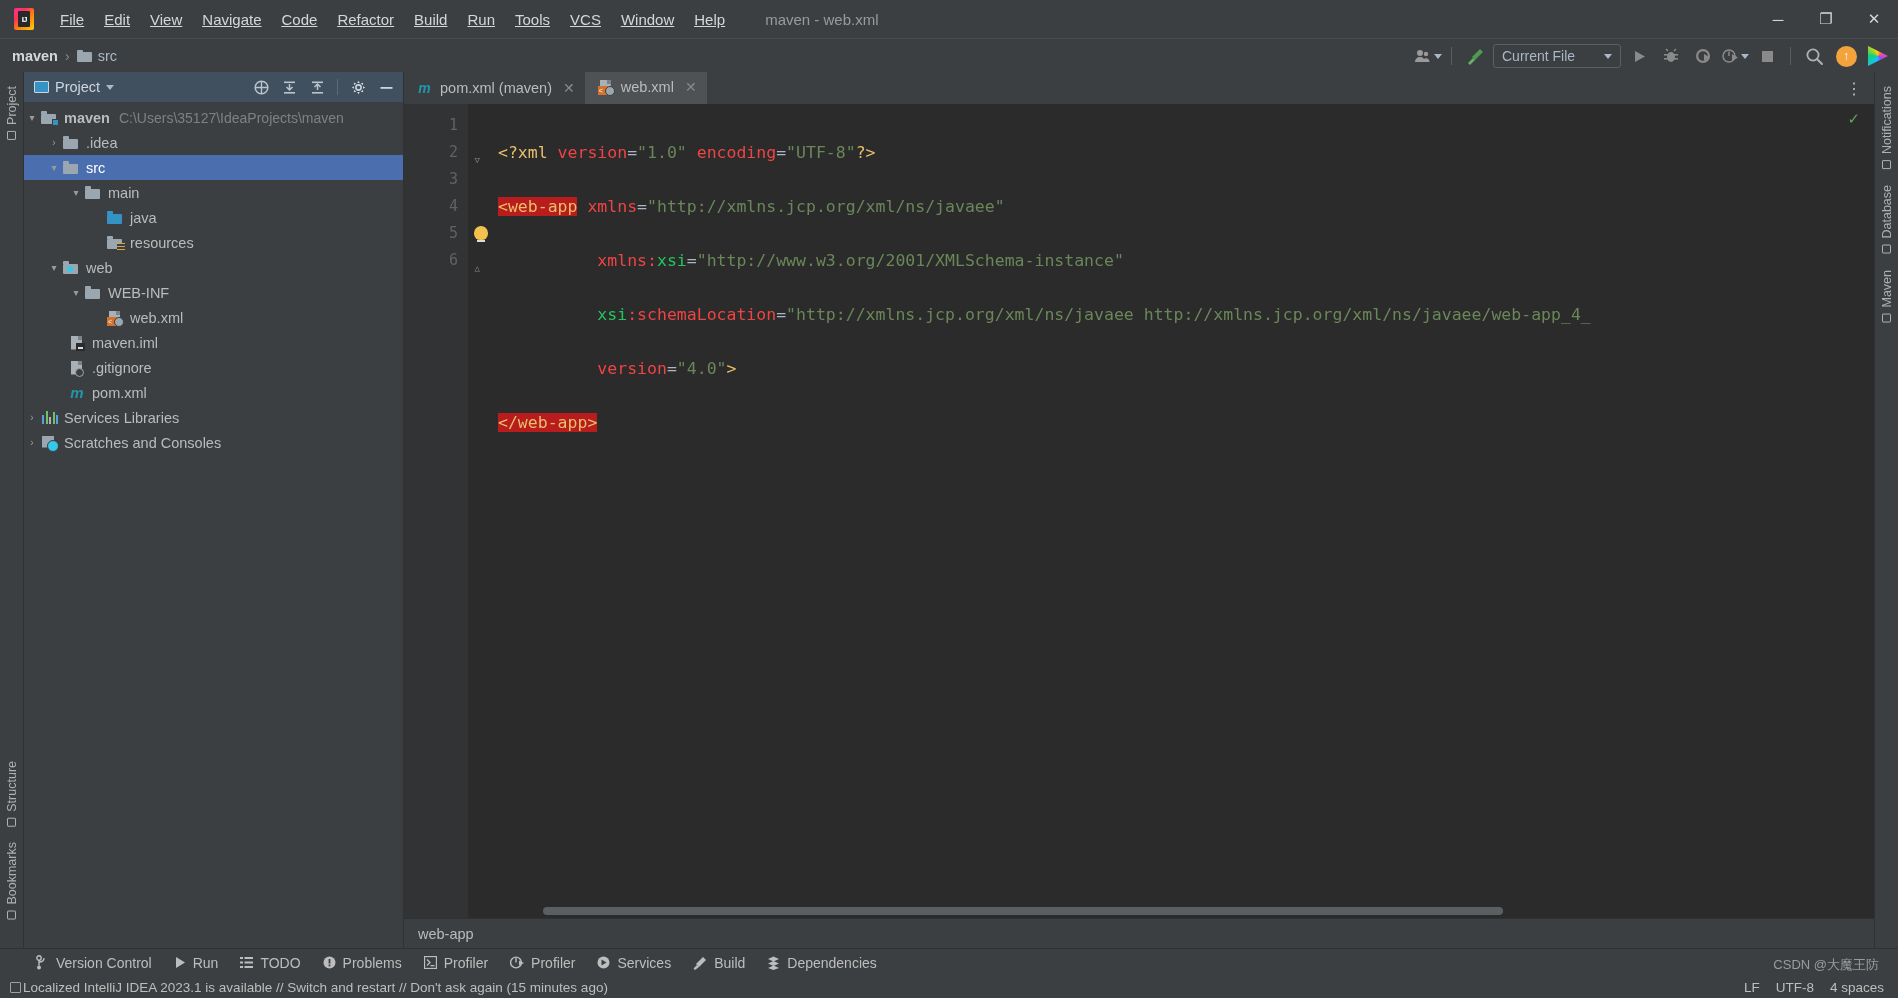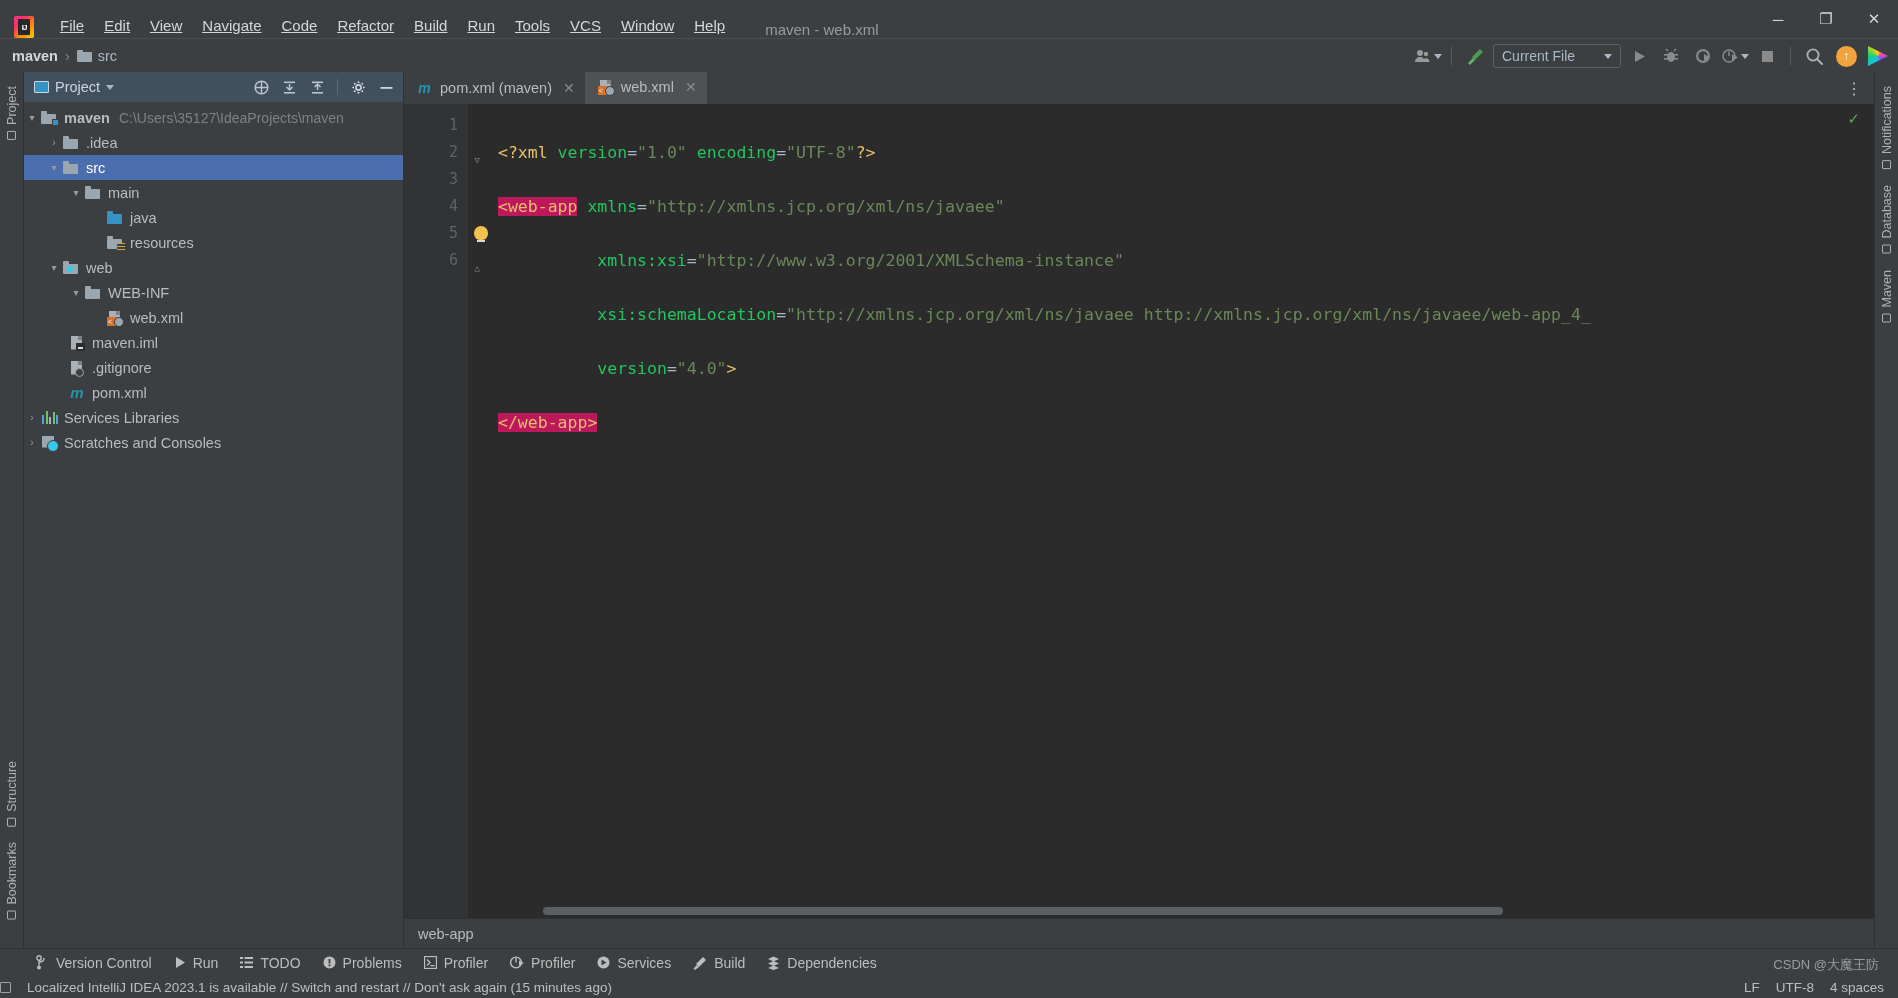--- a/index.html
+++ b/index.html
@@ -8,21 +8,21 @@
     background: #3c3f41;
     font-family: "Liberation Sans", sans-serif;
     overflow: hidden;
     color: #bbbbbb;
   }
   body { position: relative; }
 
   
   .titlebar {
     height: 38px; background: #3c3f41;
-    display: flex; align-items: flex-end;
+    display: flex; align-items: center;
     position: relative;
   }
   .logo {
     width: 20px; height: 22px; margin-left: 14px; margin-right: 16px;
     position: relative; flex: 0 0 auto;
   }
   .logo-bg {
     position: absolute; inset: 0;
     background: linear-gradient(135deg,#ff318c 0%,#fe315d 30%,#f97a12 55%,#ffd000 100%);
     border-radius: 2px;
@@ -219,22 +219,22 @@
   .bulb::after { content:''; position:absolute; left:3px; bottom:-2px; width:8px; height:2px; background:#dcdcdc; }
 
   .codewrap { flex:1; position:relative; overflow:hidden; }
   .code {
     font-family: "DejaVu Sans Mono", monospace; font-size: 16.5px;
     line-height: 27px; padding-top: 8px; padding-left: 30px;
     white-space: pre; color: #a9b7c6;
   }
   .ln { height:27px; position:relative; }
   .tag { color: #e8bf6a; }
-  .tag-hl { background: #be185d; color:#e8bf6a; }
-  .attr { color: #22c55e; }
+  .tag-hl { background: #b91c1c; color:#e8bf6a; }
+  .attr { color: #ef4444; }
   .ns { color: #22c55e; }
   .str { color: #6a8759; }
   .eq { color: #a9b7c6; }
   .pi { color: #e8bf6a; }
 
   .checkmark { position:absolute; right:14px; top:6px; color:#5fa85f; font-size:15px; }
   .hscroll-track {
     position:absolute; left:0; right:0; bottom:0; height: 14px; background:#2b2b2b;
   }
   .hscroll-thumb {
@@ -260,22 +260,22 @@
     background: #3c3f41; border-top: 1px solid #2f3133;
     display: flex; align-items: center; gap: 2px; padding-left: 26px;
   }
   .bb-item {
     display:flex; align-items:center; gap:7px; padding: 3px 10px;
     font-size: 14px; color: #bdbdbd; border-radius:3px;
   }
 
   .statusbar {
     position: absolute; left:0; right:0; bottom:0; height: 22px;
-    background:#3c3f41; display:flex; align-items:center; 
-    font-size: 13.5px; color: #bdbdbd; gap: 16px;
+    background:#3c3f41; display:flex; align-items:center; padding-left: 10px;
+    font-size: 13.5px; color: #bdbdbd; gap: 2px;
   }
   .sb-right { margin-left:auto; display:flex; align-items:center; gap:16px; padding-right:14px; }
   .sb-ico-sq { width:11px;height:11px;border:1.5px solid #a0a0a0;border-radius:1px; }
   .watermark { position:absolute; right:19px; bottom:24px; font-size:13px; color:#9b9b9b; }
 </style>
 </head>
 <body>
 
 <div class="titlebar">
   <div class="logo">

